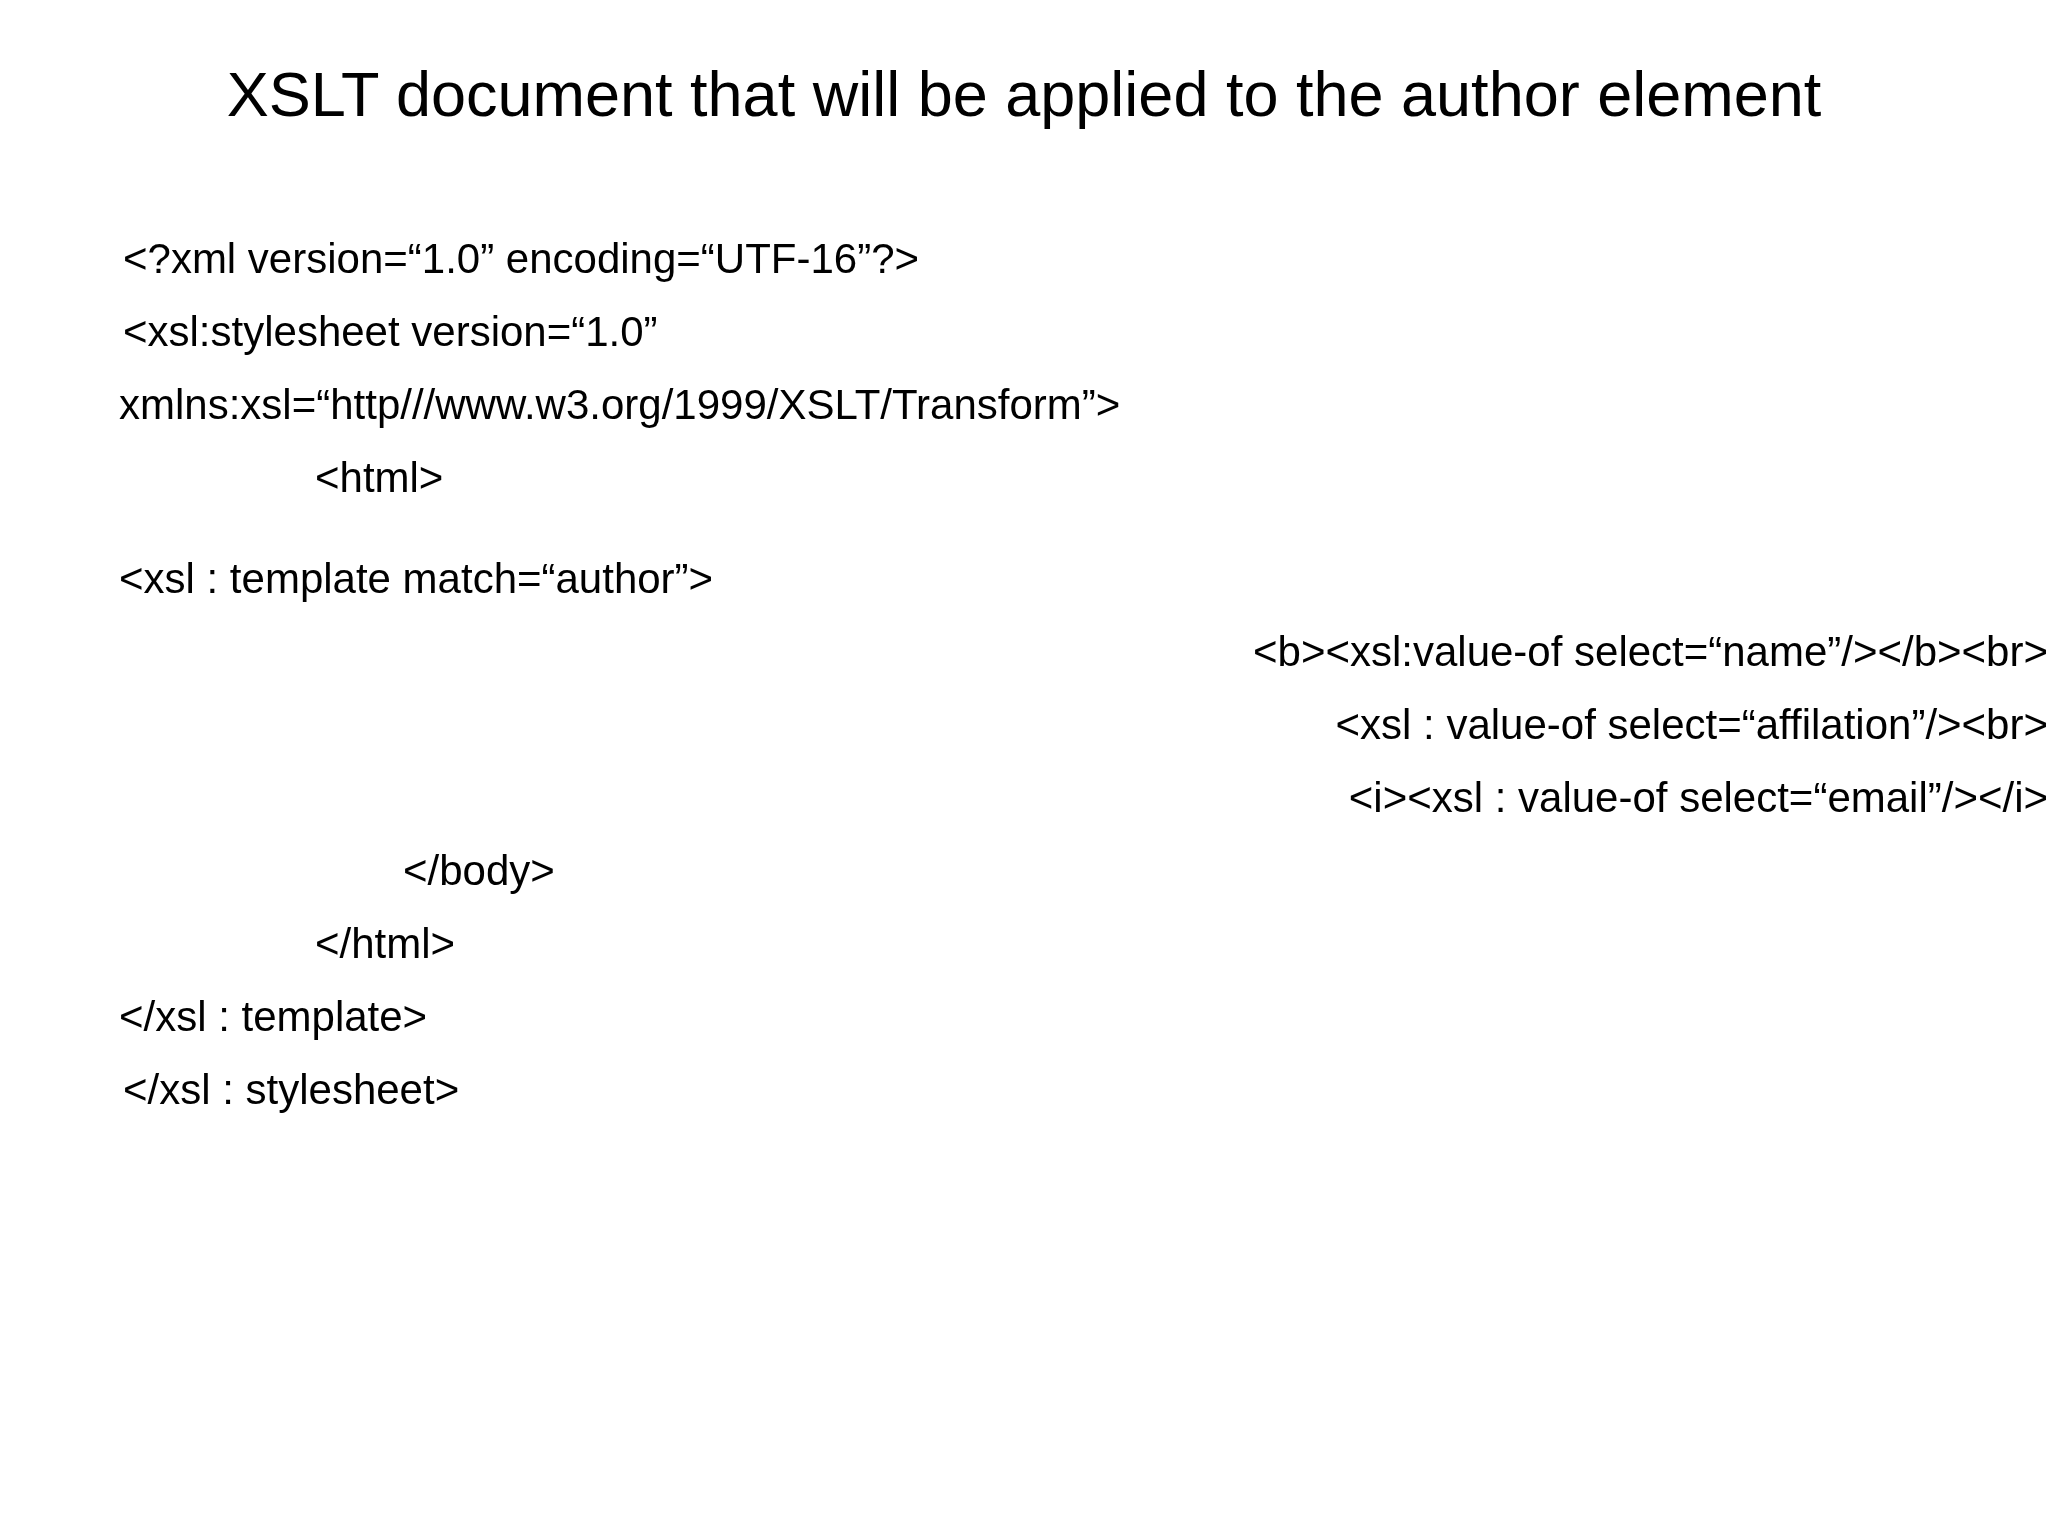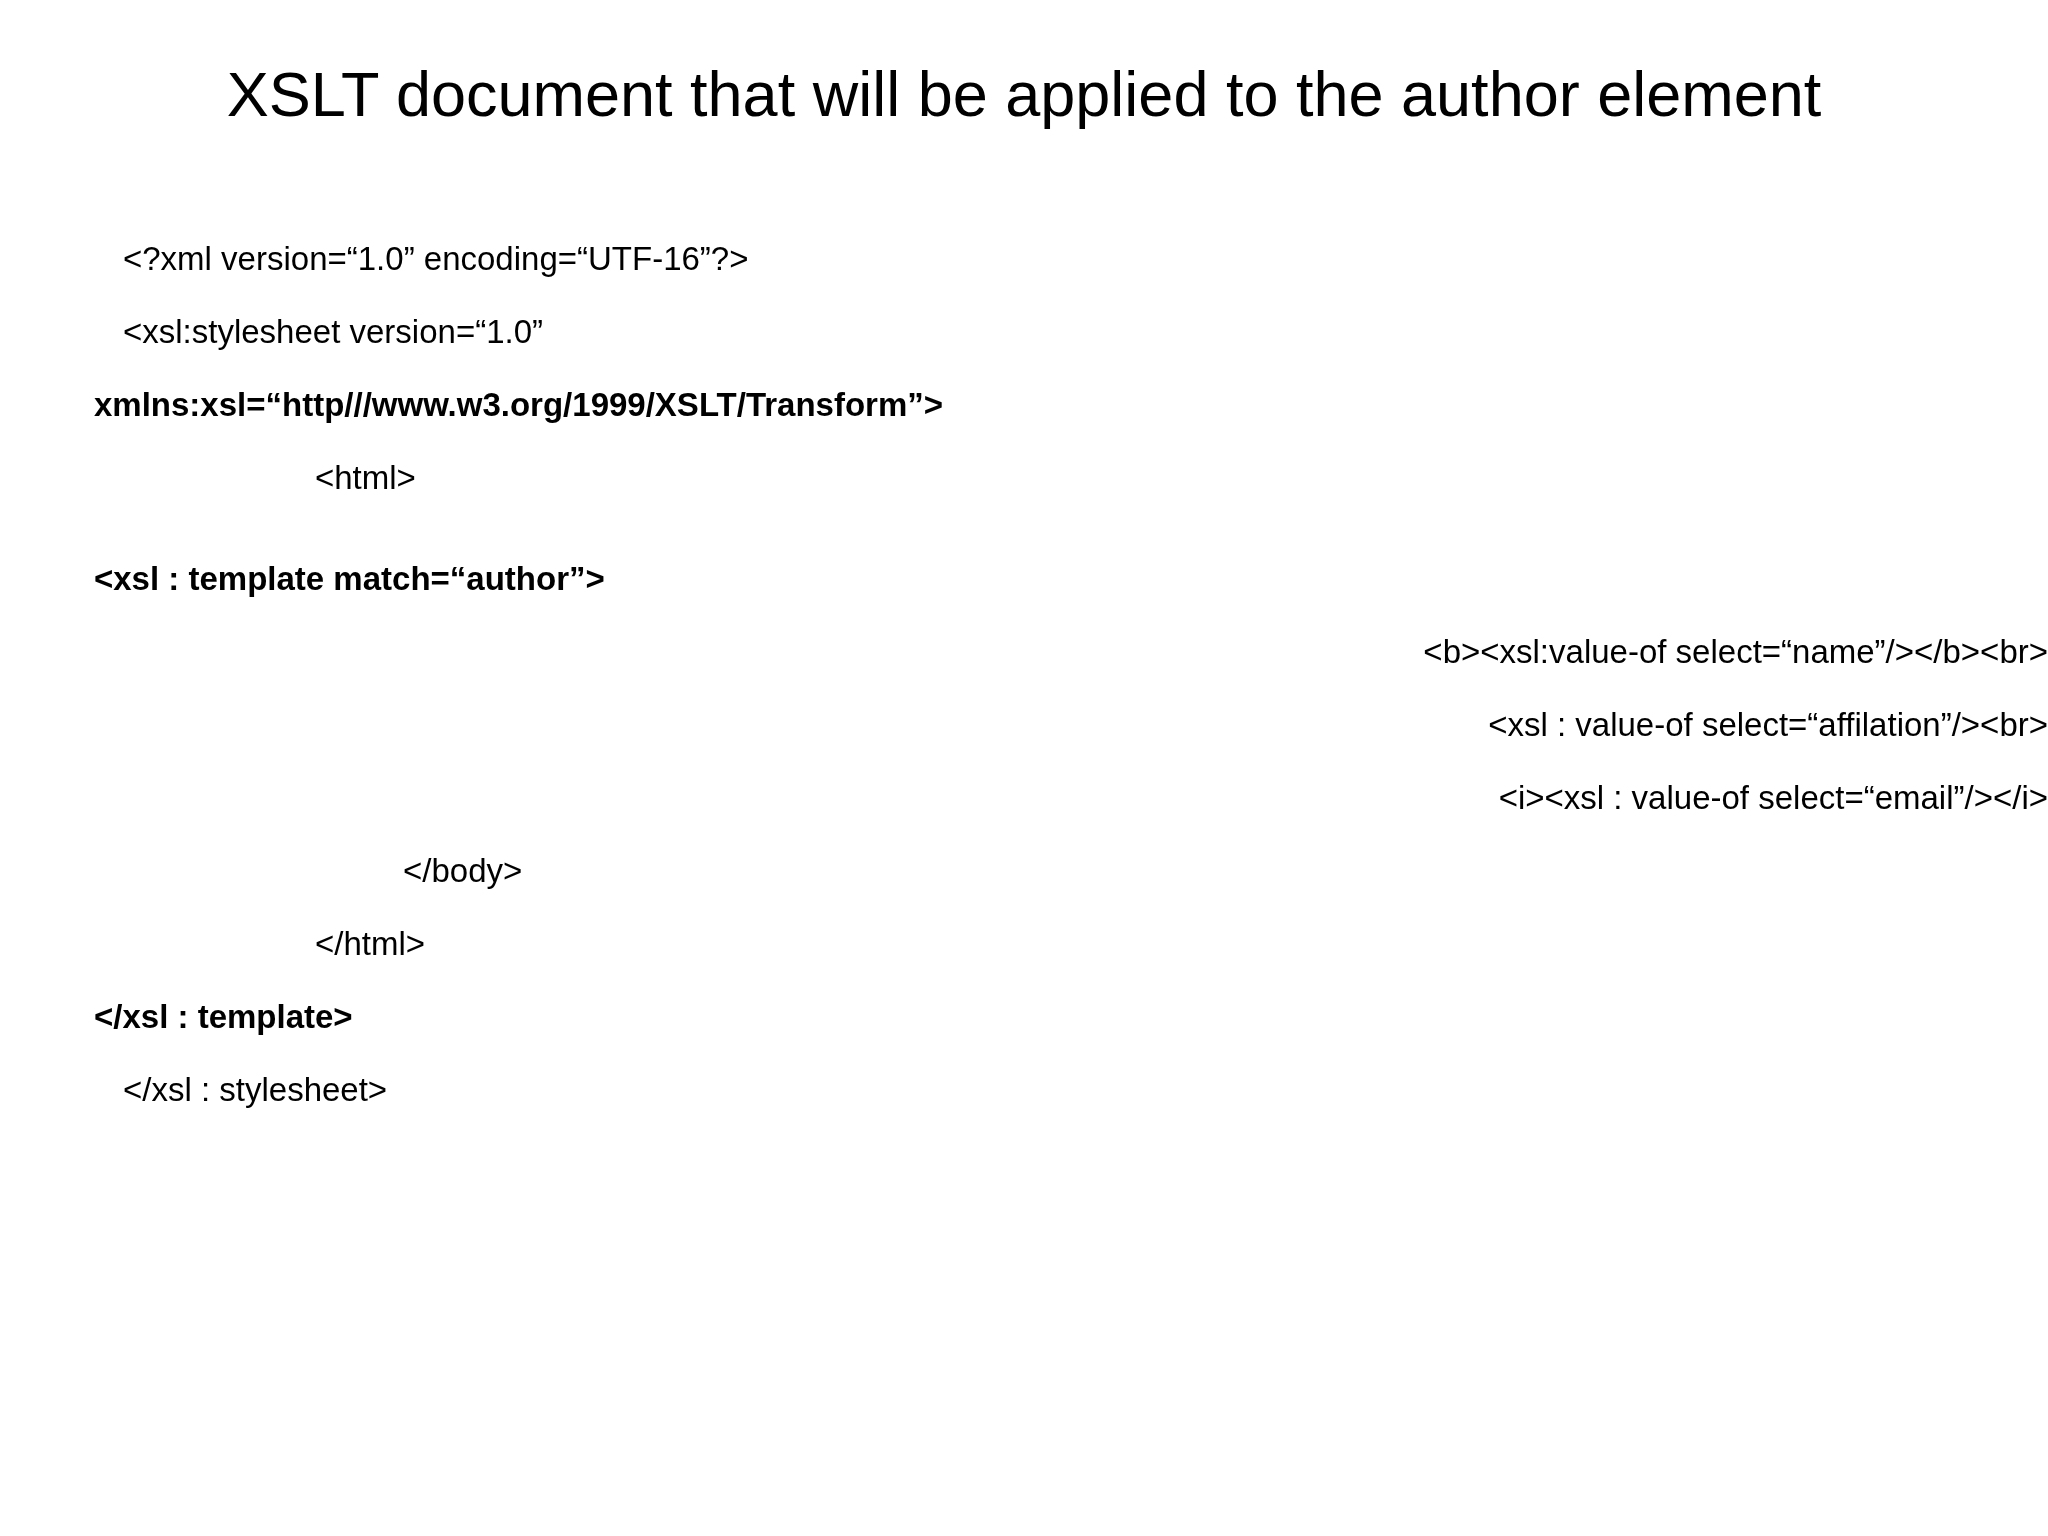--- a/index.html
+++ b/index.html
@@ -25,31 +25,31 @@
     font-size: 63px;
     line-height: 1.15;
     font-weight: 400;
     color: #000000;
   }
   .code {
     position: absolute;
     top: 222px;
     left: 0;
     width: 2048px;
-    font-size: 33px;
+    font-size: 42px;
     font-weight: 400;
     color: #000000;
   }
   .code-line {
     line-height: 73px;
     white-space: pre;
   }
   
   .i0 { padding-left: 123px; }
-  .i1 { padding-left: 94px; font-weight: bold; }
+  .i1 { padding-left: 119px; }
   .i2 { padding-left: 315px; }
   .i3 { padding-left: 403px; }
   .i4 { padding-left: 535px; text-align: right; }
   .gap-before { margin-top: 28px; }
   .page-number {
     position: absolute;
     top: 1412px;
     left: 1848px;
     font-size: 37px;
     color: #15803d;

